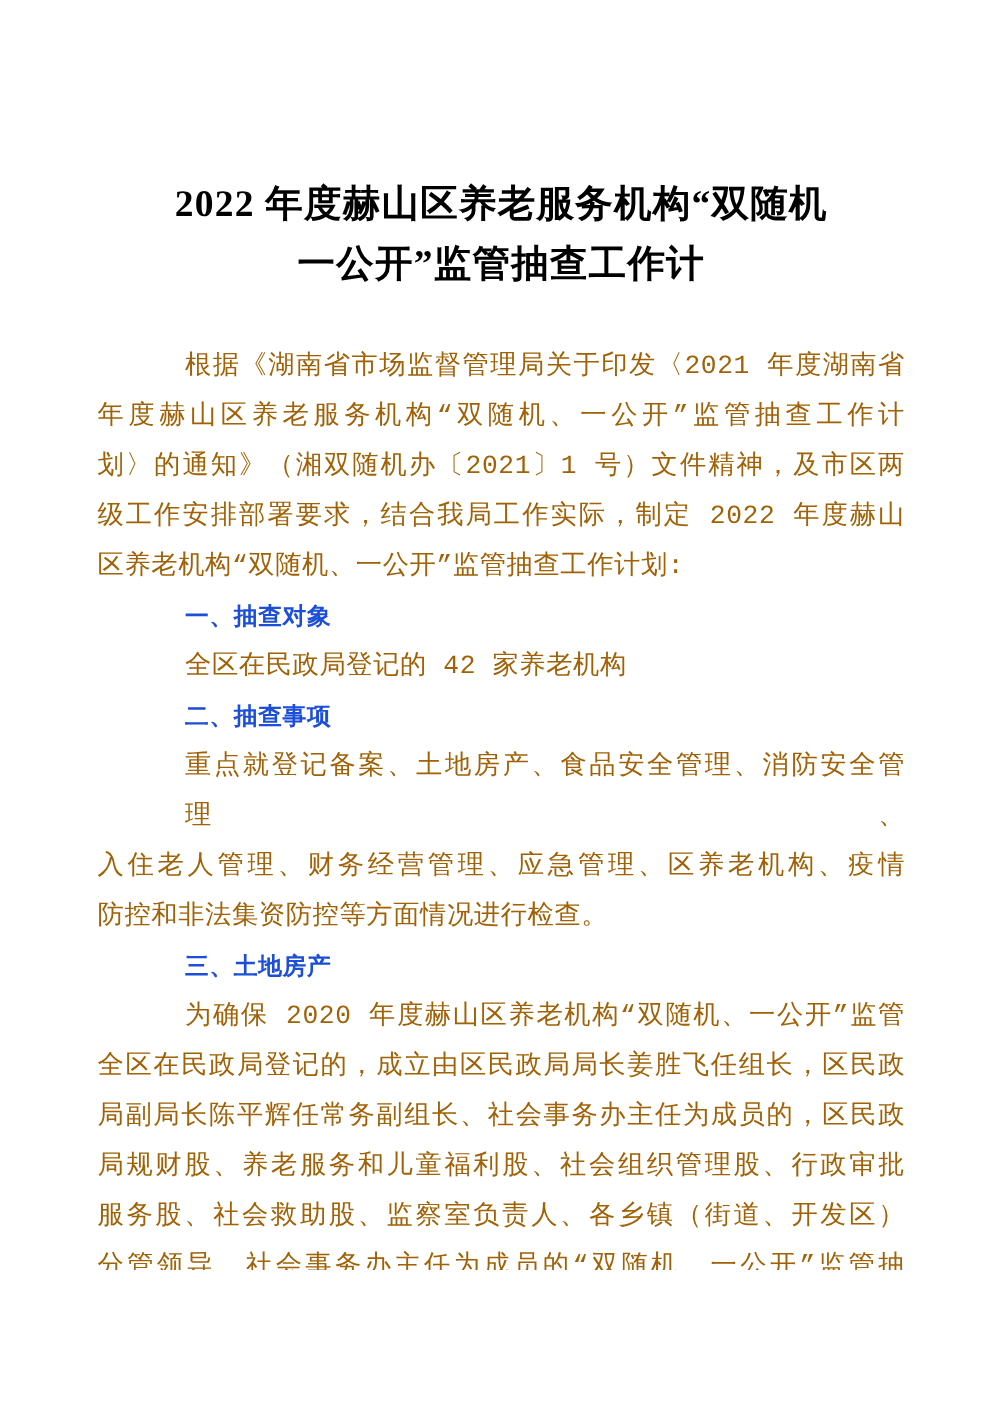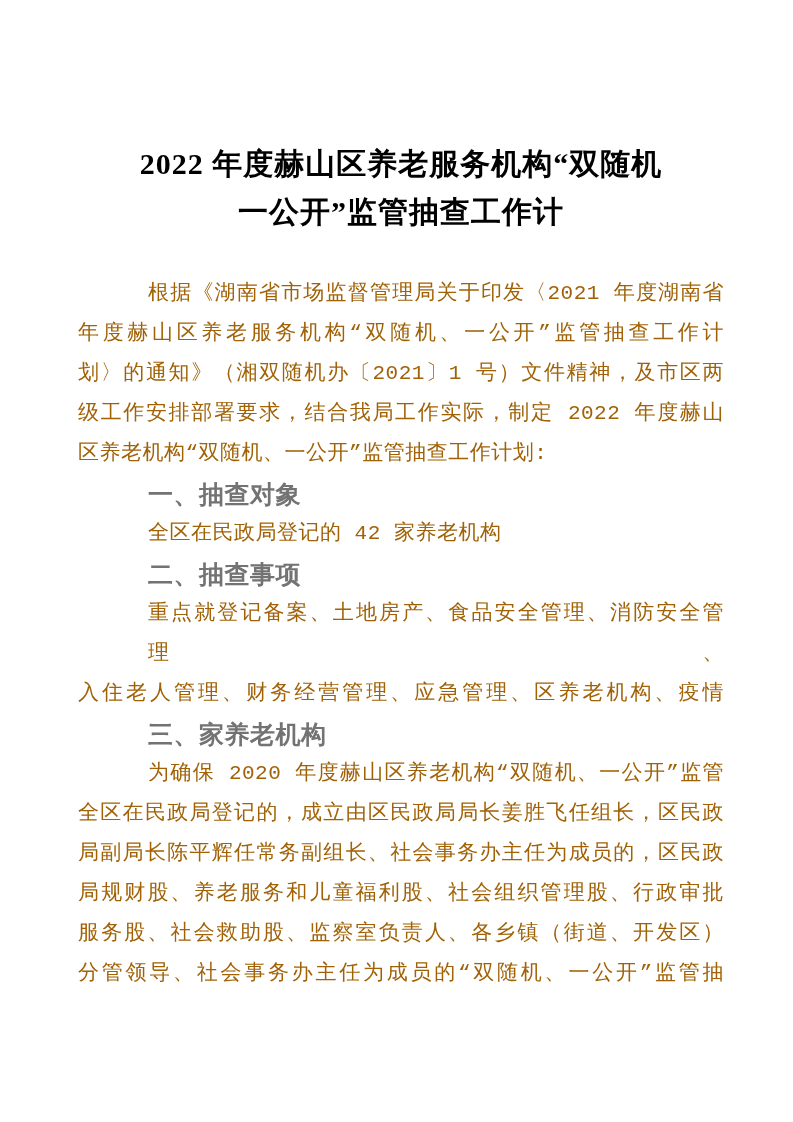--- a/index.html
+++ b/index.html
@@ -48,22 +48,22 @@
   .line.indent {
     padding-left: 70px;
   }
   .line.fill {
     text-align: justify;
     text-align-last: justify;
   }
   .line.heading {
     font-family: "Liberation Sans", "DejaVu Sans", sans-serif;
     font-weight: bold;
-    font-size: 25px;
-    color: #737373;
+    font-size: 19px;
+    color: #1d4ed8;
   }
   .footer {
     position: absolute;
     left: 104px;
     top: 1034px;
     font-family: "Liberation Serif", "DejaVu Serif", serif;
     font-size: 19px;
     letter-spacing: 2px;
     color: #222;
   }
@@ -82,21 +82,22 @@
       <p class="line indent fill">根据《湖南省市场监督管理局关于印发〈2021 年度湖南省</p>
       <p class="line fill">年度赫山区养老服务机构“双随机、一公开”监管抽查工作计</p>
       <p class="line fill">划〉的通知》（湘双随机办〔2021〕1 号）文件精神，及市区两</p>
       <p class="line fill">级工作安排部署要求，结合我局工作实际，制定 2022 年度赫山</p>
       <p class="line">区养老机构“双随机、一公开”监管抽查工作计划:</p>
       <p class="line heading indent">一、抽查对象</p>
       <p class="line indent">全区在民政局登记的 42 家养老机构</p>
       <p class="line heading indent">二、抽查事项</p>
       <p class="line indent fill">重点就登记备案、土地房产、食品安全管理、消防安全管理、</p>
       <p class="line fill">入住老人管理、财务经营管理、应急管理、区养老机构、疫情</p>
-      <p class="line heading indent">三、家养老机构</p>
+      <p class="line">防控和非法集资防控等方面情况进行检查。</p>
+      <p class="line heading indent">三、土地房产</p>
       <p class="line indent fill">为确保 2020 年度赫山区养老机构“双随机、一公开”监管</p>
       <p class="line fill">全区在民政局登记的，成立由区民政局局长姜胜飞任组长，区民政</p>
       <p class="line fill">局副局长陈平辉任常务副组长、社会事务办主任为成员的，区民政</p>
       <p class="line fill">局规财股、养老服务和儿童福利股、社会组织管理股、行政审批</p>
       <p class="line fill">服务股、社会救助股、监察室负责人、各乡镇（街道、开发区）</p>
       <p class="line fill">分管领导、社会事务办主任为成员的“双随机、一公开”监管抽</p>
     </div>
 
   <div class="footer">
     <span>- 2 -</span>

